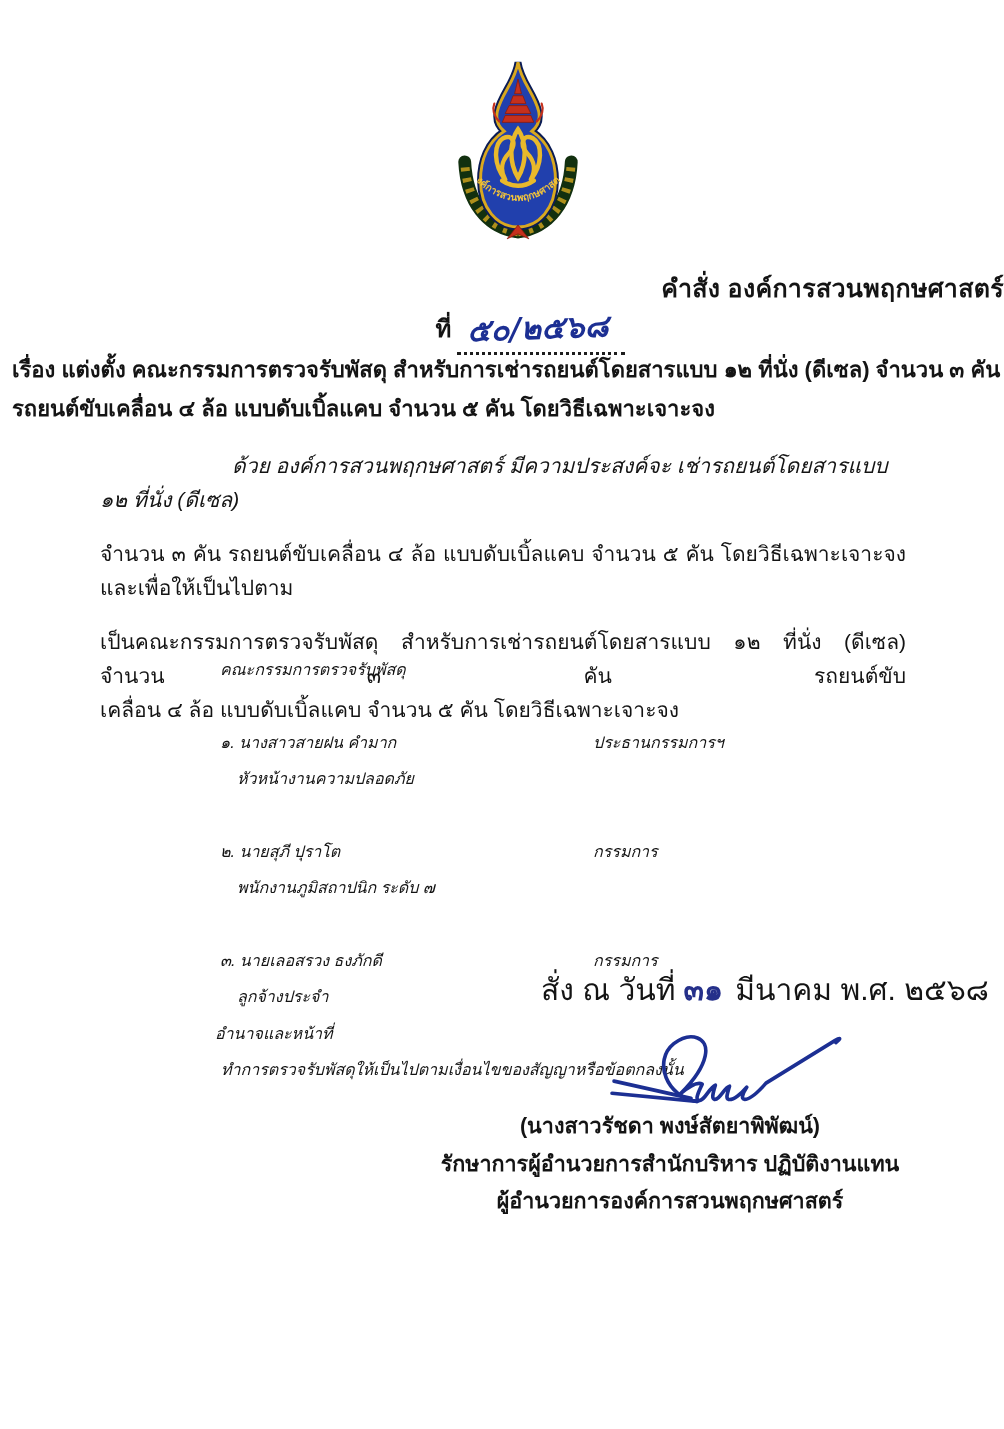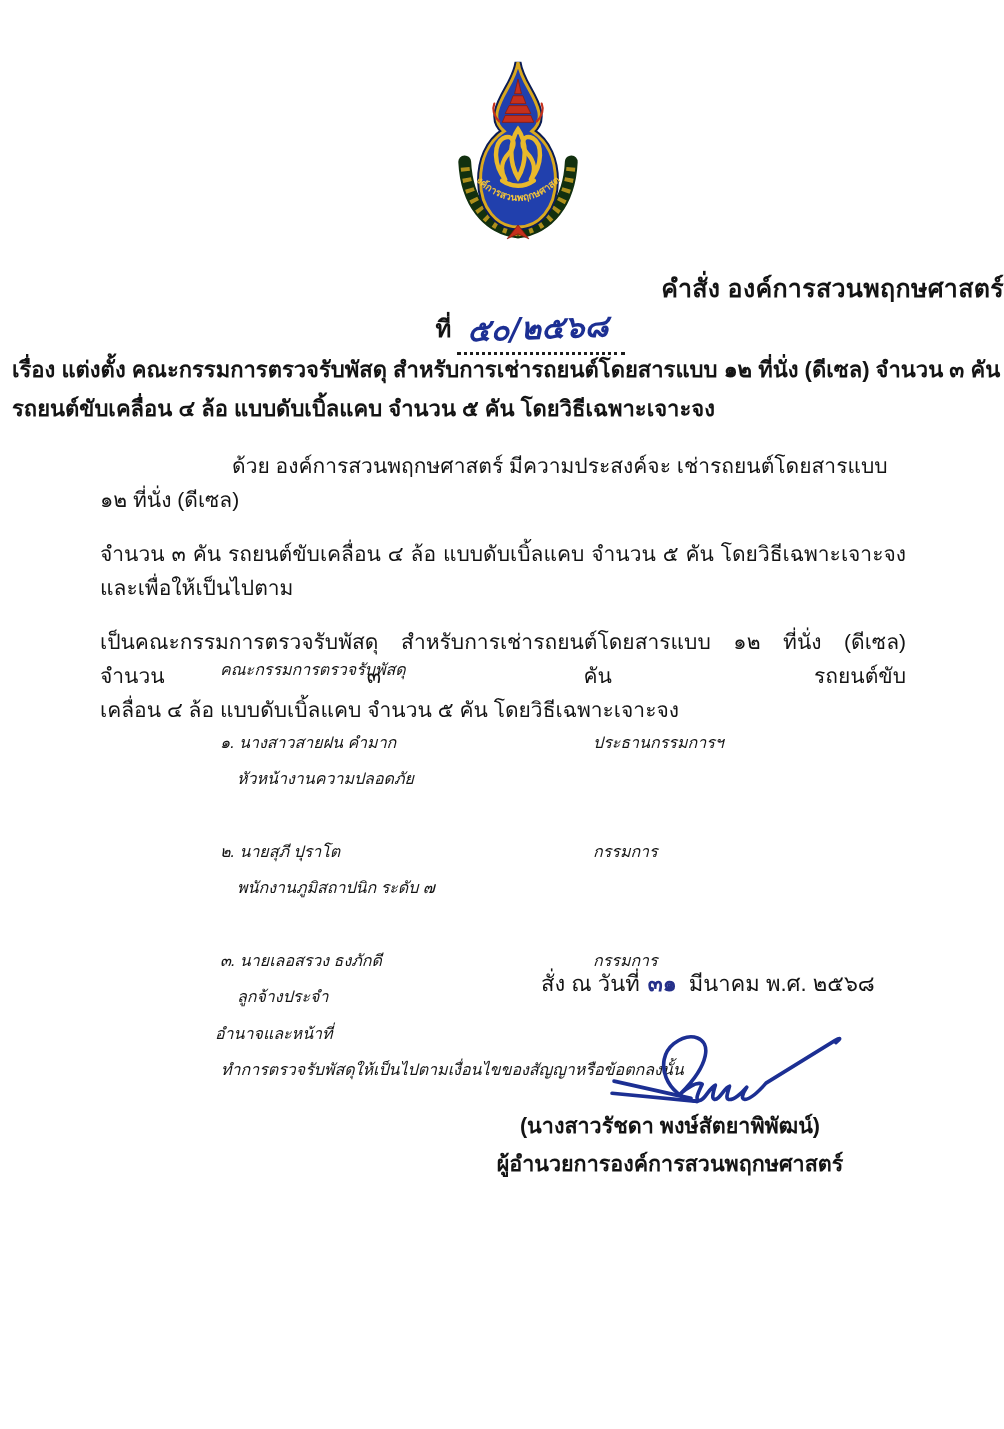--- a/index.html
+++ b/index.html
@@ -17,32 +17,32 @@
     display:inline-block; color:#1c2f93; font-size:31px; font-weight:bold;
     font-style:italic; transform:rotate(-2deg); position:relative; top:2px;
     font-family:"DejaVu Serif", serif;
   }
   .subject { position:absolute; left:0; right:0; text-align:left; font-size:22px; font-weight:bold;margin-left:12px; }
   .subject.l1 { top:352px; }
   .subject.l2 { top:391px; }
   
   .body-par { position:absolute; top:449px; left:100px; width:806px; font-size:21px; line-height:34px; }
   .body-par .ln { white-space:normal; }
-  .body-par .indent { text-indent:132px; }
+  .body-par .indent { text-indent:132px;font-style:italic; }
   .body-par .just { text-align:justify; text-align-last:justify;margin-top:20px; }
   
   .committee { position:absolute; top:652px; left:100px; width:806px; font-size:16px; line-height:36.5px;font-style:italic; }
   .c-heading { padding-left:120px; }
   .c-row { position:relative; padding-left:120px;margin-top:36px; }
   .c-role { position:absolute; left:493px; top:0; }
   .c-pos { padding-left:137px; }
   .duty-h { padding-left:115px; }
   .duty-t { padding-left:121px; }
   
-  .date-line { position:absolute; top:966px; left:541px; font-size:22px; }
+  .date-line { position:absolute; top:966px; left:541px; font-size:30px; }
   .date-line .day { color:#25308a; font-weight:bold; margin:0 12px 0 8px; }
   
   .sig-svg { position:absolute; top:1030px; left:610px; }
   .sig-block { position:absolute; top:1108px; left:420px; width:500px; text-align:center; font-size:21.5px; line-height:37.5px;font-weight:bold; }
 </style>
 </head>
 <body>
 
 <div class="page">
 
@@ -130,16 +130,17 @@
   <svg class="sig-svg" width="238" height="80" viewBox="0 0 235 78">
     <g stroke="#1c2f93" stroke-width="3.6" fill="none" stroke-linecap="round" stroke-linejoin="round">
       <path d="M4,50 L80,67"></path>
       <path d="M2,62 L86,70"></path>
       <path d="M86,70 C56,66 42,30 63,13 C80,0 98,7 94,25 C91,39 78,54 70,62 C76,57 86,50 91,53 C88,60 84,67 87,69 C93,71 98,56 104,54 C102,61 100,67 103,68 C108,69 113,56 118,55 C116,62 114,67 117,68 C122,69 130,62 135,56 C131,62 129,68 133,68 C139,68 147,60 154,52 L222,10 C227,7 229,7 223,12"></path>
     </g>
   </svg>
 
   <div class="sig-block">
     <div>(นางสาวรัชดา พงษ์สัตยาพิพัฒน์)</div>
+    <div>รักษาการผู้อำนวยการสำนักบริหาร ปฏิบัติงานแทน</div>
     <div>ผู้อำนวยการองค์การสวนพฤกษศาสตร์</div>
   </div>
 
 </div>
 
 </body></html>

